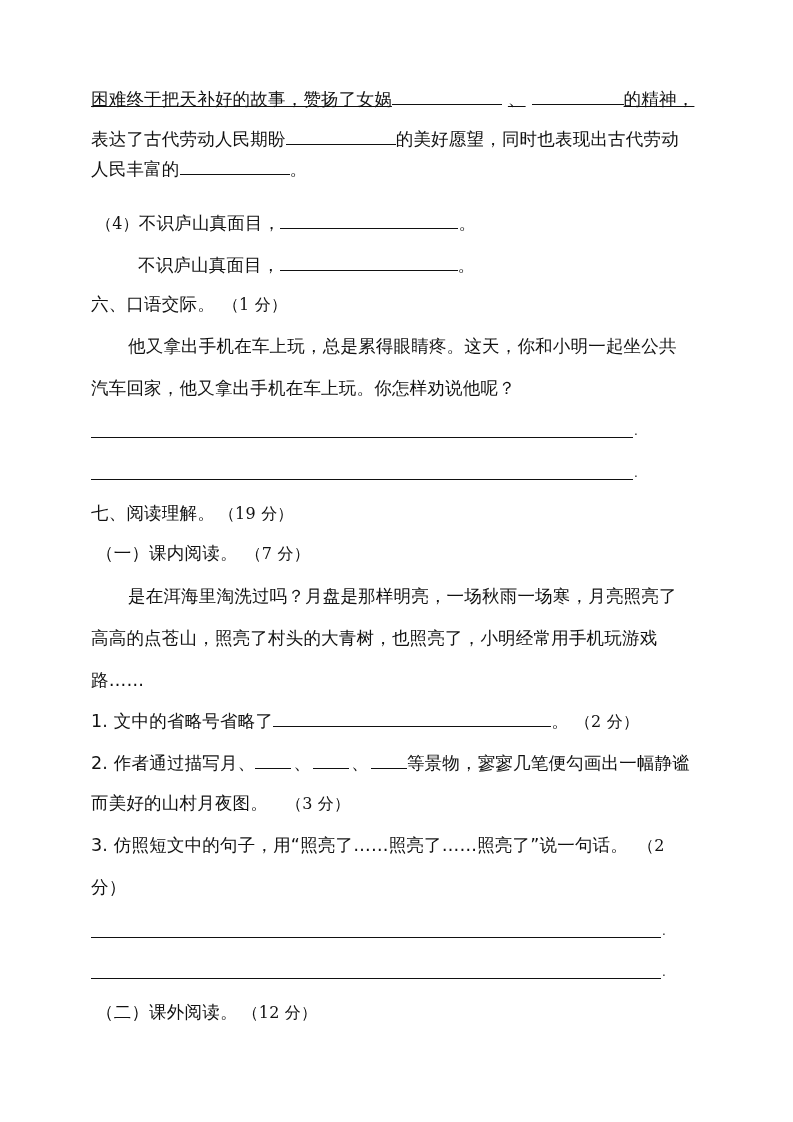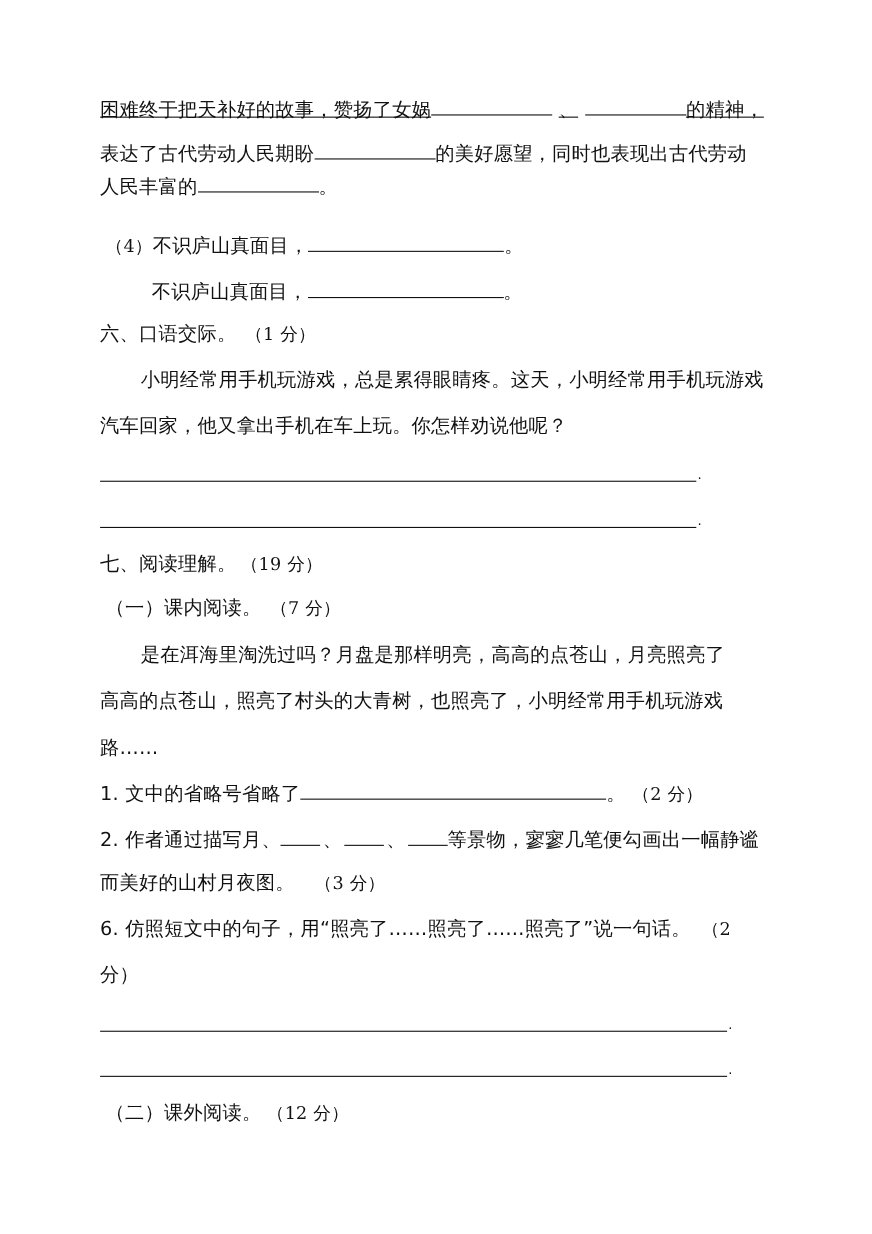--- a/index.html
+++ b/index.html
@@ -30,59 +30,59 @@
   <span class="num">（4）</span><span>不识庐山真面目，</span><span class="blank" style="width:178px;"></span><span>。</span>
 </div>
 <div class="line" style="top:252px; left:138px;text-align:right;">
   <span>不识庐山真面目，</span><span class="blank" style="width:178px;"></span><span>。</span>
 </div>
 
 <div class="line" style="top:292px;">
   <span>六、口语交际。</span><span class="num" style="margin-left:8px;">（1 分）</span>
 </div>
 <div class="line" style="top:334px; left:128px;">
-  <span>小明经常用手机玩游戏，总是累得眼睛疼。这天，小明经常用手机玩游戏</span>
+  <span>他又拿出手机在车上玩，总是累得眼睛疼。这天，你和小明一起坐公共</span>
 </div>
 <div class="line" style="top:376px;">
   <span>汽车回家，他又拿出手机在车上玩。你怎样劝说他呢？</span>
 </div>
 <div class="full" style="top:437px; width:542px;"></div>
 <span class="dot" style="left:634px; top:424px;">.</span>
 <div class="full" style="top:479px; width:542px;"></div>
 <span class="dot" style="left:634px; top:466px;">.</span>
 
 <div class="line" style="top:501px;">
   <span>七、阅读理解。</span><span class="num" style="margin-left:4px;">（19 分）</span>
 </div>
 <div class="line" style="top:541px; left:96px;">
   <span>（一）课内阅读。</span><span class="num" style="margin-left:8px;">（7 分）</span>
 </div>
 <div class="line" style="top:584px; left:128px;">
-  <span>是在洱海里淘洗过吗？月盘是那样明亮，高高的点苍山，月亮照亮了</span>
+  <span>是在洱海里淘洗过吗？月盘是那样明亮，一场秋雨一场寒，月亮照亮了</span>
 </div>
 <div class="line" style="top:626px;">
   <span>高高的点苍山，照亮了村头的大青树，也照亮了，小明经常用手机玩游戏</span>
 </div>
 <div class="line" style="top:668px;">
   <span>路……</span>
 </div>
 
 <div class="line" style="top:708px;">
   <span>1. 文中的省略号省略了</span><span class="blank" style="width:278px;"></span><span>。</span><span class="num" style="margin-left:6px;">（2 分）</span>
 </div>
 
 <div class="line" style="top:750px;">
   <span>2. 作者通过描写月、</span><span class="blank" style="width:36px;"></span><span style="margin:0 2px;">、</span><span class="blank" style="width:36px;"></span><span style="margin:0 2px;">、</span><span class="blank" style="width:36px;"></span><span>等景物，寥寥几笔便勾画出一幅静谧</span>
 </div>
 <div class="line" style="top:791px;">
   <span>而美好的山村月夜图。</span><span class="num" style="margin-left:18px;">（3 分）</span>
 </div>
 
 <div class="line" style="top:833px;">
-  <span>6. 仿照短文中的句子，用“照亮了……照亮了……照亮了”说一句话。</span><span class="num" style="margin-left:10px;">（2</span>
+  <span>3. 仿照短文中的句子，用“照亮了……照亮了……照亮了”说一句话。</span><span class="num" style="margin-left:10px;">（2</span>
 </div>
 <div class="line" style="top:875px;">
   <span>分）</span>
 </div>
 <div class="full" style="top:937px; width:570px;"></div>
 <span class="dot" style="left:662px; top:924px;">.</span>
 <div class="full" style="top:978px; width:570px;"></div>
 <span class="dot" style="left:662px; top:965px;">.</span>
 
 <div class="line" style="top:1000px; left:96px;">

